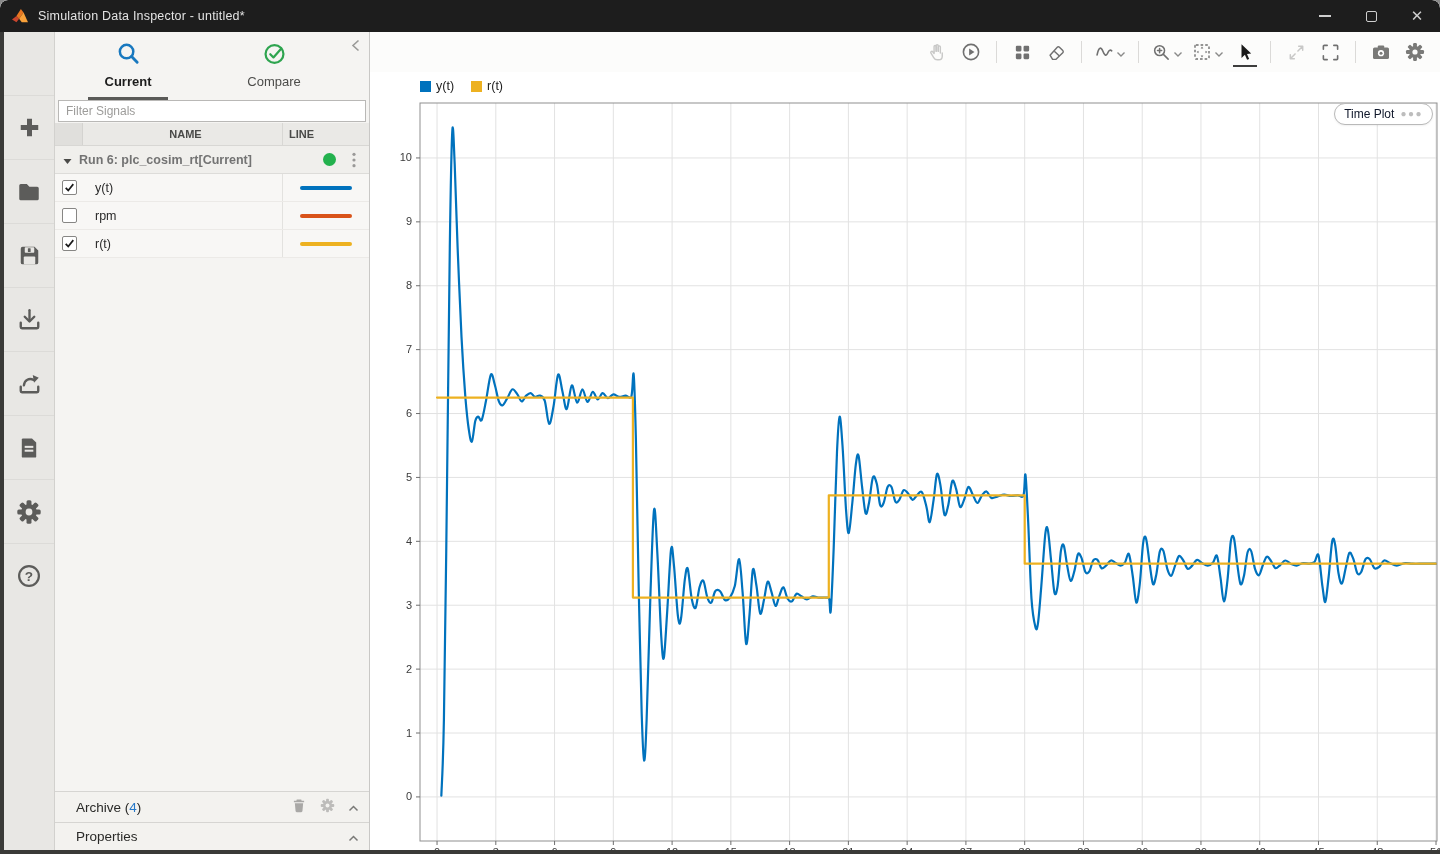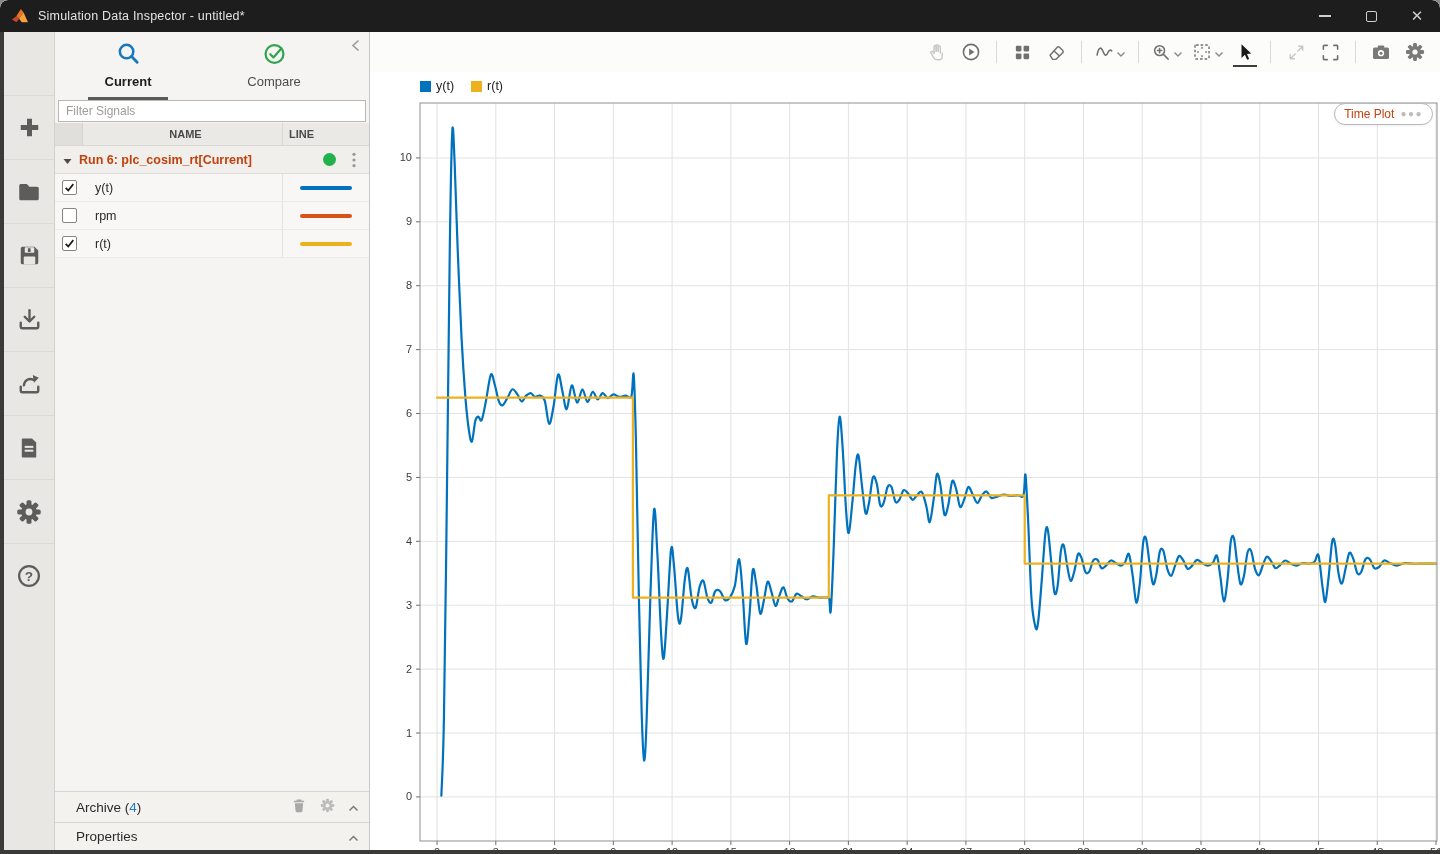--- a/index.html
+++ b/index.html
@@ -37,21 +37,21 @@
   .filter-wrap { padding:0 3px; }
   .filter-input { width:100%; height:22px; border:1px solid #b9b8b6; background:#fff; font-size:12px; padding:0 7px; color:#333; font-family:"Liberation Sans",sans-serif; outline:none; }
   .filter-input::placeholder { color:#9d9c9a; }
 
   .table-header { height:23px; display:flex; align-items:center; background:#eae9e6; border-bottom:1px solid #d8d7d4; font-size:11px; font-weight:bold; color:#4a4a48; margin-top:1px; }
   .th-gutter { width:28px; height:100%; background:#e0dfdc; border-right:1px solid #d4d3d0; }
   .th-name { flex:1; padding-left:6px;text-align:center; }
   .th-line { width:87px; padding-left:6px; border-left:1px solid #d8d7d4; height:100%; display:flex; align-items:center; }
 
   .run-row { height:28px; display:flex; align-items:center; background:#f0efec; border-bottom:1px solid #dddcd9; padding-left:8px; cursor:pointer; }
-  .run-row .run-label { font-size:12.5px; font-weight:bold; color:#c2410c; margin-left:7px; }
+  .run-row .run-label { font-size:12.5px; font-weight:bold; color:#737373; margin-left:7px; }
   .status-dot { width:13px; height:13px; border-radius:50%; margin-left:auto; margin-right:9px; flex:none; }
   .kebab { width:18px; display:flex; justify-content:center; margin-right:6px; cursor:pointer; }
 
   .signal-row { height:28px; display:flex; align-items:center; background:#f8f7f5; border-bottom:1px solid #eceae7; cursor:default; }
   .cb-cell { width:28px; display:flex; justify-content:center; flex:none; }
   .checkbox { width:15px; height:15px; background:#fff; border:1px solid #878684; border-radius:2px; display:flex; align-items:center; justify-content:center; cursor:pointer; }
   .checkbox svg { display:none; }
   .checkbox.checked svg { display:block; }
   .sig-name { flex:1; font-size:12.5px; color:#2b2b2b; padding-left:12px; }
   .line-cell { width:87px; height:100%; border-left:1px solid #e3e2df; display:flex; align-items:center; justify-content:center; flex:none; }
@@ -75,21 +75,21 @@
   .caret { margin-left:3px; }
 
   
   .chart-wrap { position:relative; flex:1; background:#fff; }
   .chart-svg { position:absolute; left:0; top:0; }
   .legend { position:absolute; left:50px; top:7px; display:flex; gap:17px; align-items:center; }
   .legend-item { display:flex; align-items:center; gap:5px; }
   .legend-swatch { width:11px; height:11px; display:inline-block; }
   .legend-label { font-size:12.5px; color:#222; }
   .timeplot-badge { position:absolute; top:31px; right:7px; height:22px; border:1px solid #b9b9b9; border-radius:11px; background:#fff; display:flex; align-items:center; padding:0 9px; gap:6px; box-shadow:0 1px 2px rgba(0,0,0,.06); cursor:pointer; }
-  .timeplot-badge .badge-label { font-size:12px; color:#c2410c; }
+  .timeplot-badge .badge-label { font-size:12px; color:#0f172a; }
   .timeplot-badge .badge-dots { color:#bdbdbd; font-size:10px; letter-spacing:1.5px; line-height:1; }
   svg text.tick { font-family:"Liberation Sans",sans-serif; font-size:11px; fill:#3b3b3b; }
 </style>
 </head>
 <body>
 
 <div class="window">
 
   <div class="titlebar">
     <span class="logo">

